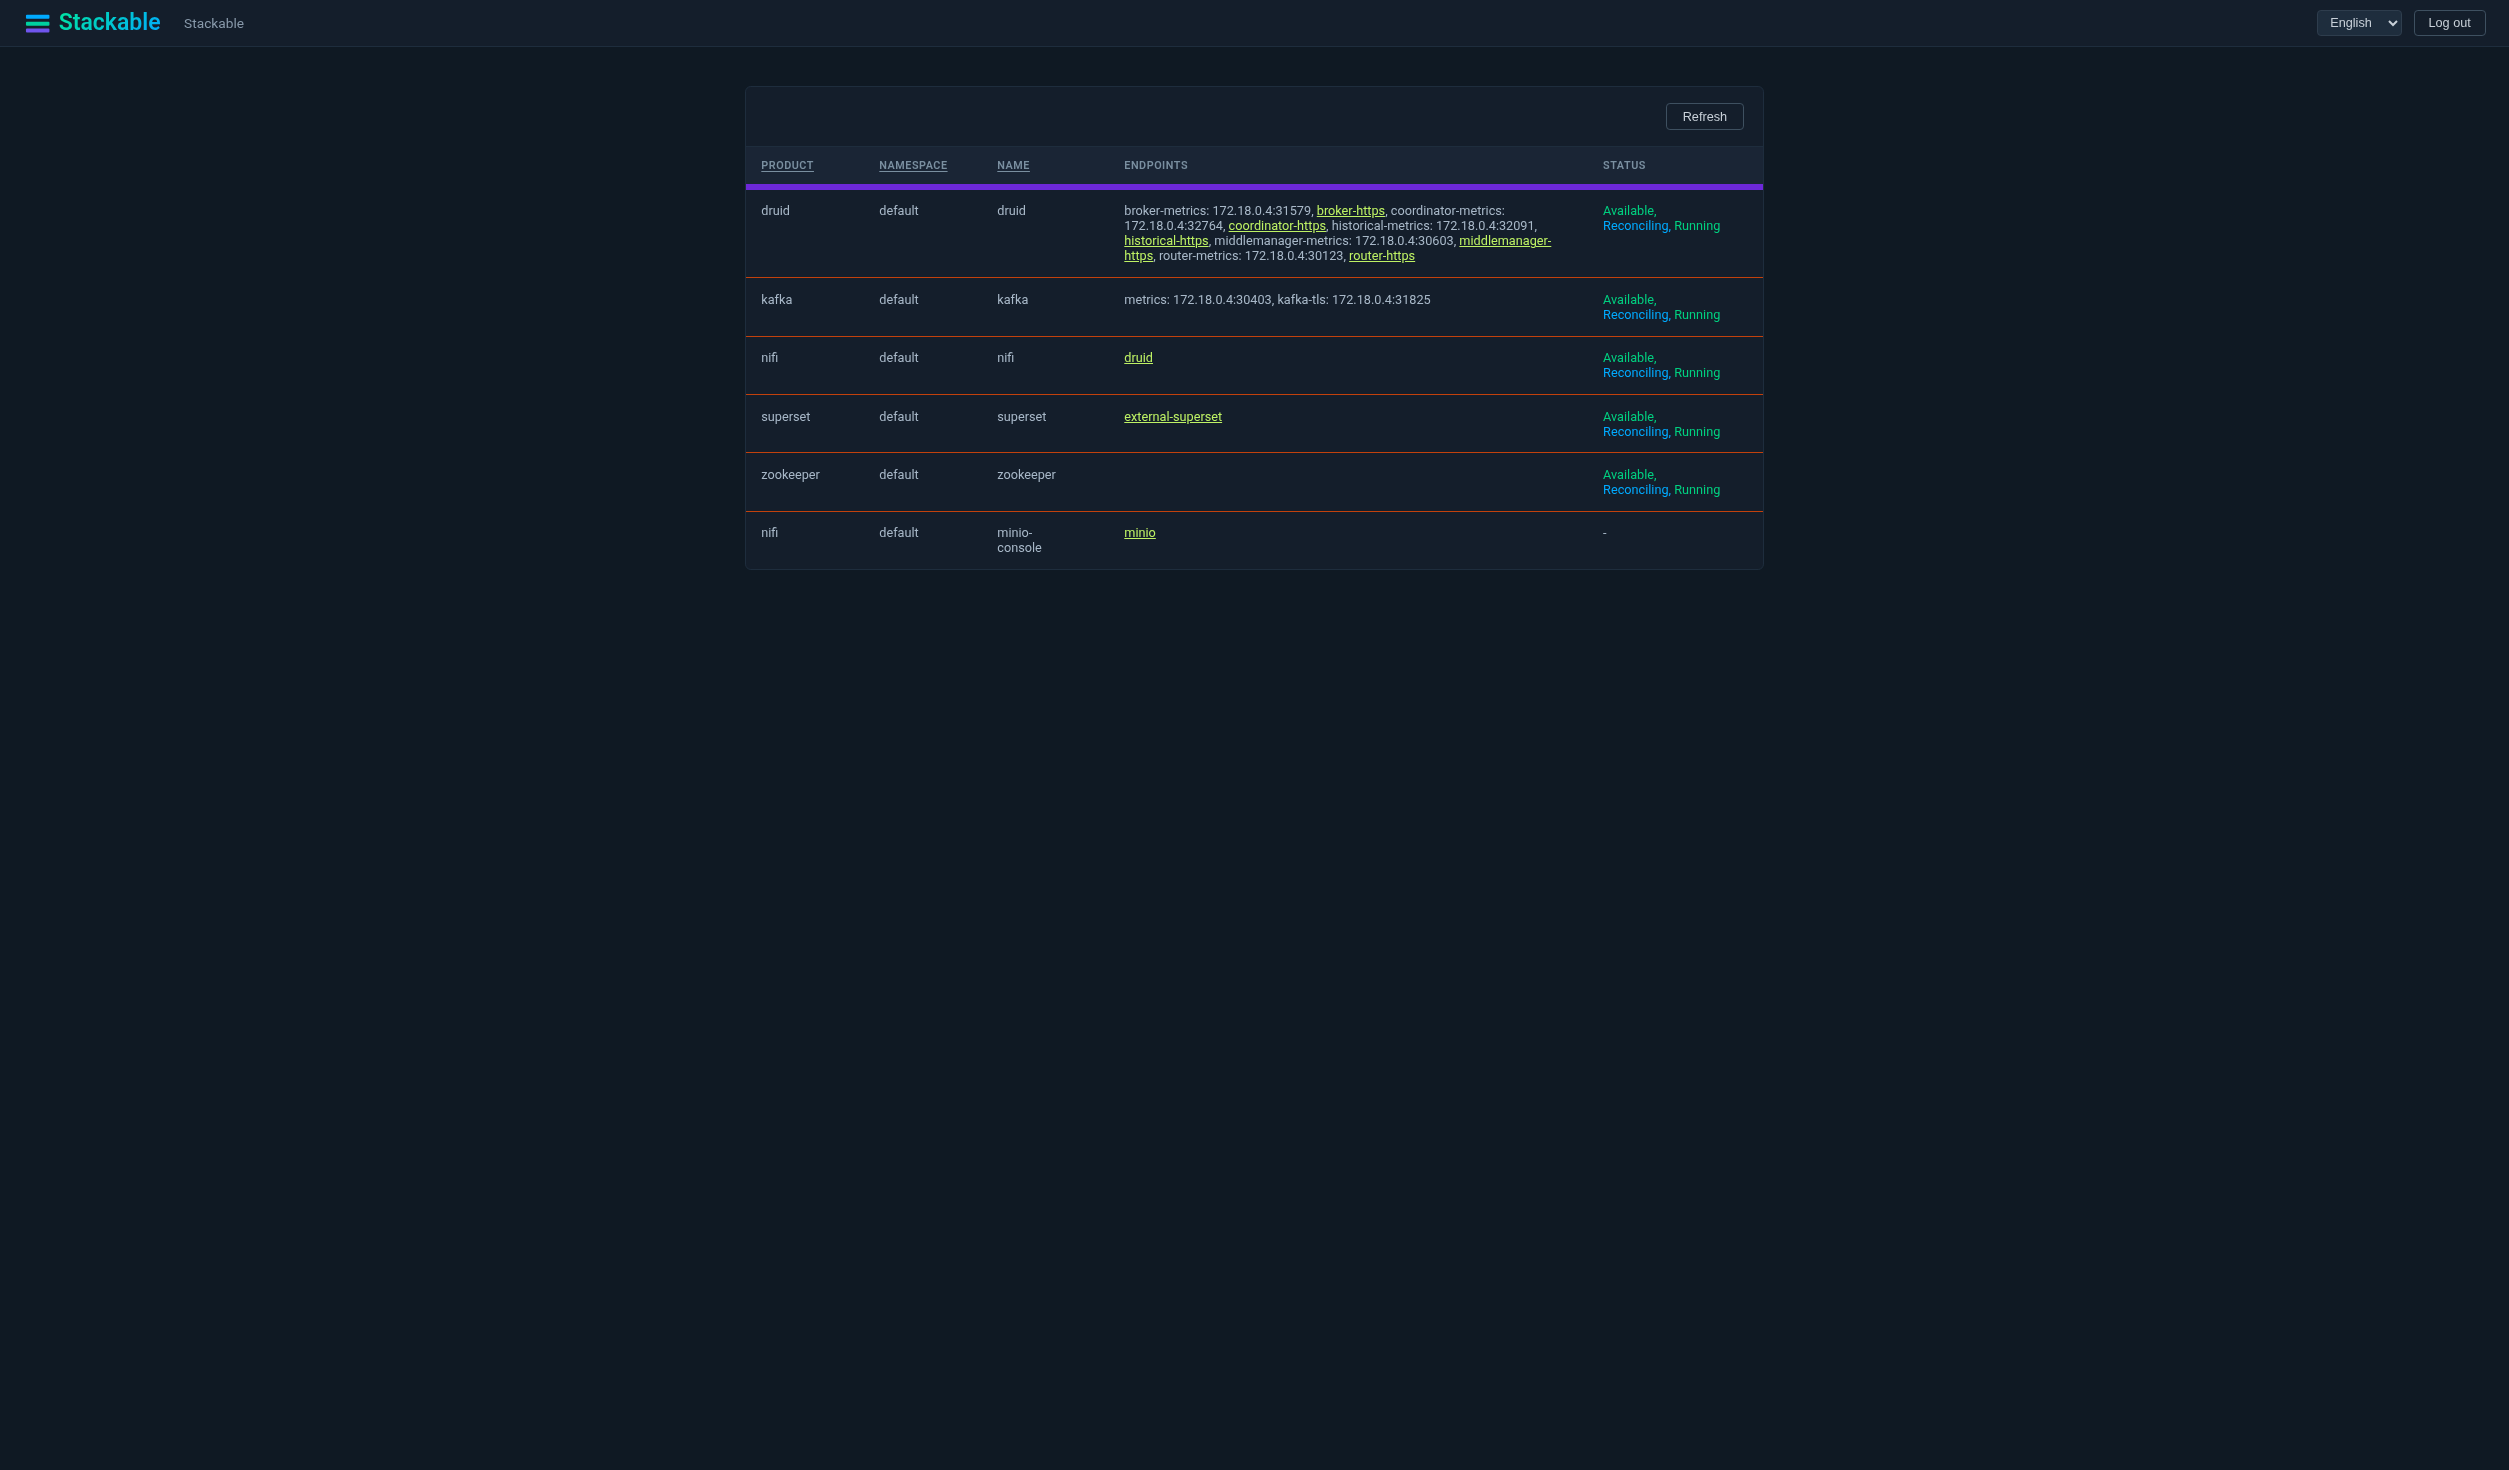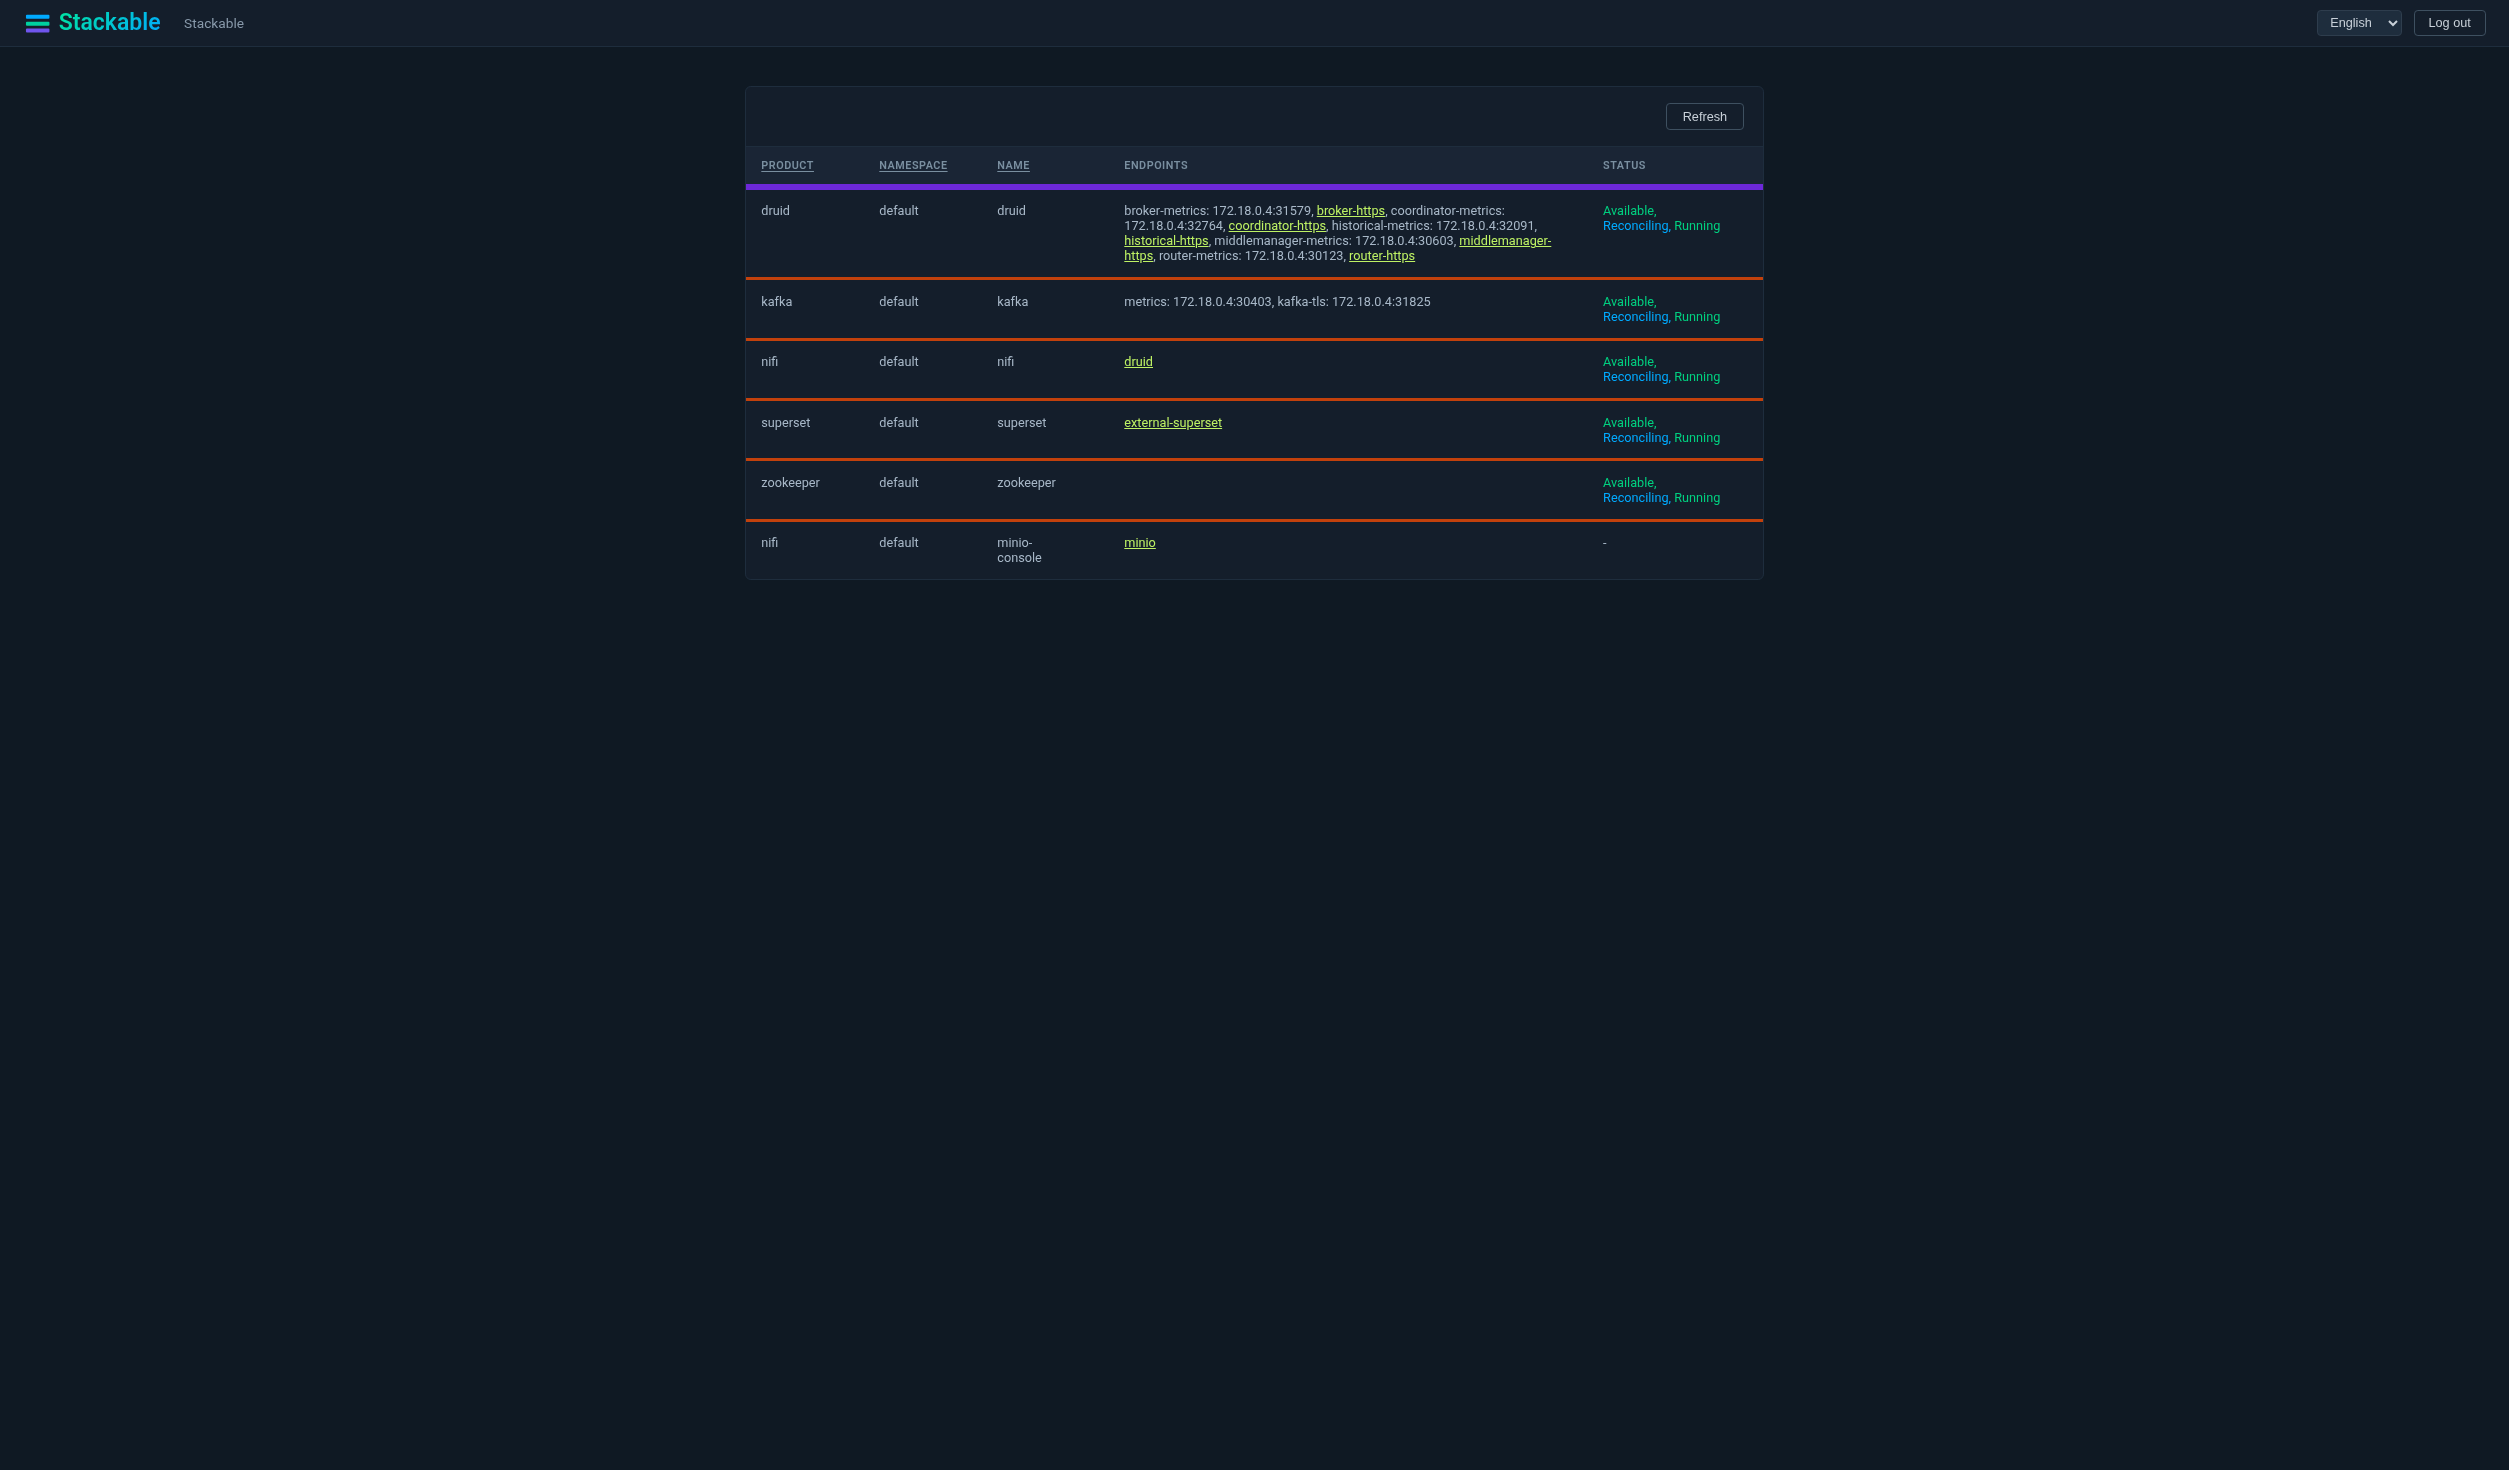--- a/index.html
+++ b/index.html
@@ -120,21 +120,21 @@
       text-transform: uppercase;
       color: #7a8fa0;
       border-bottom: 6px solid #6d28d9;
       text-decoration: underline;
       text-underline-offset: 2px;
     }
     thead th.no-underline {
       text-decoration: none;
     }
     tbody tr {
-      border-bottom: 3px solid #c2410c;
+      border-bottom: 1px solid #c2410c;
     }
     tbody tr:last-child {
       border-bottom: none;
     }
     tbody td {
       padding: 13.7px 15.7px;
       vertical-align: top;
       color: #a8b8c8;
       font-size: 12.7px;
     }

